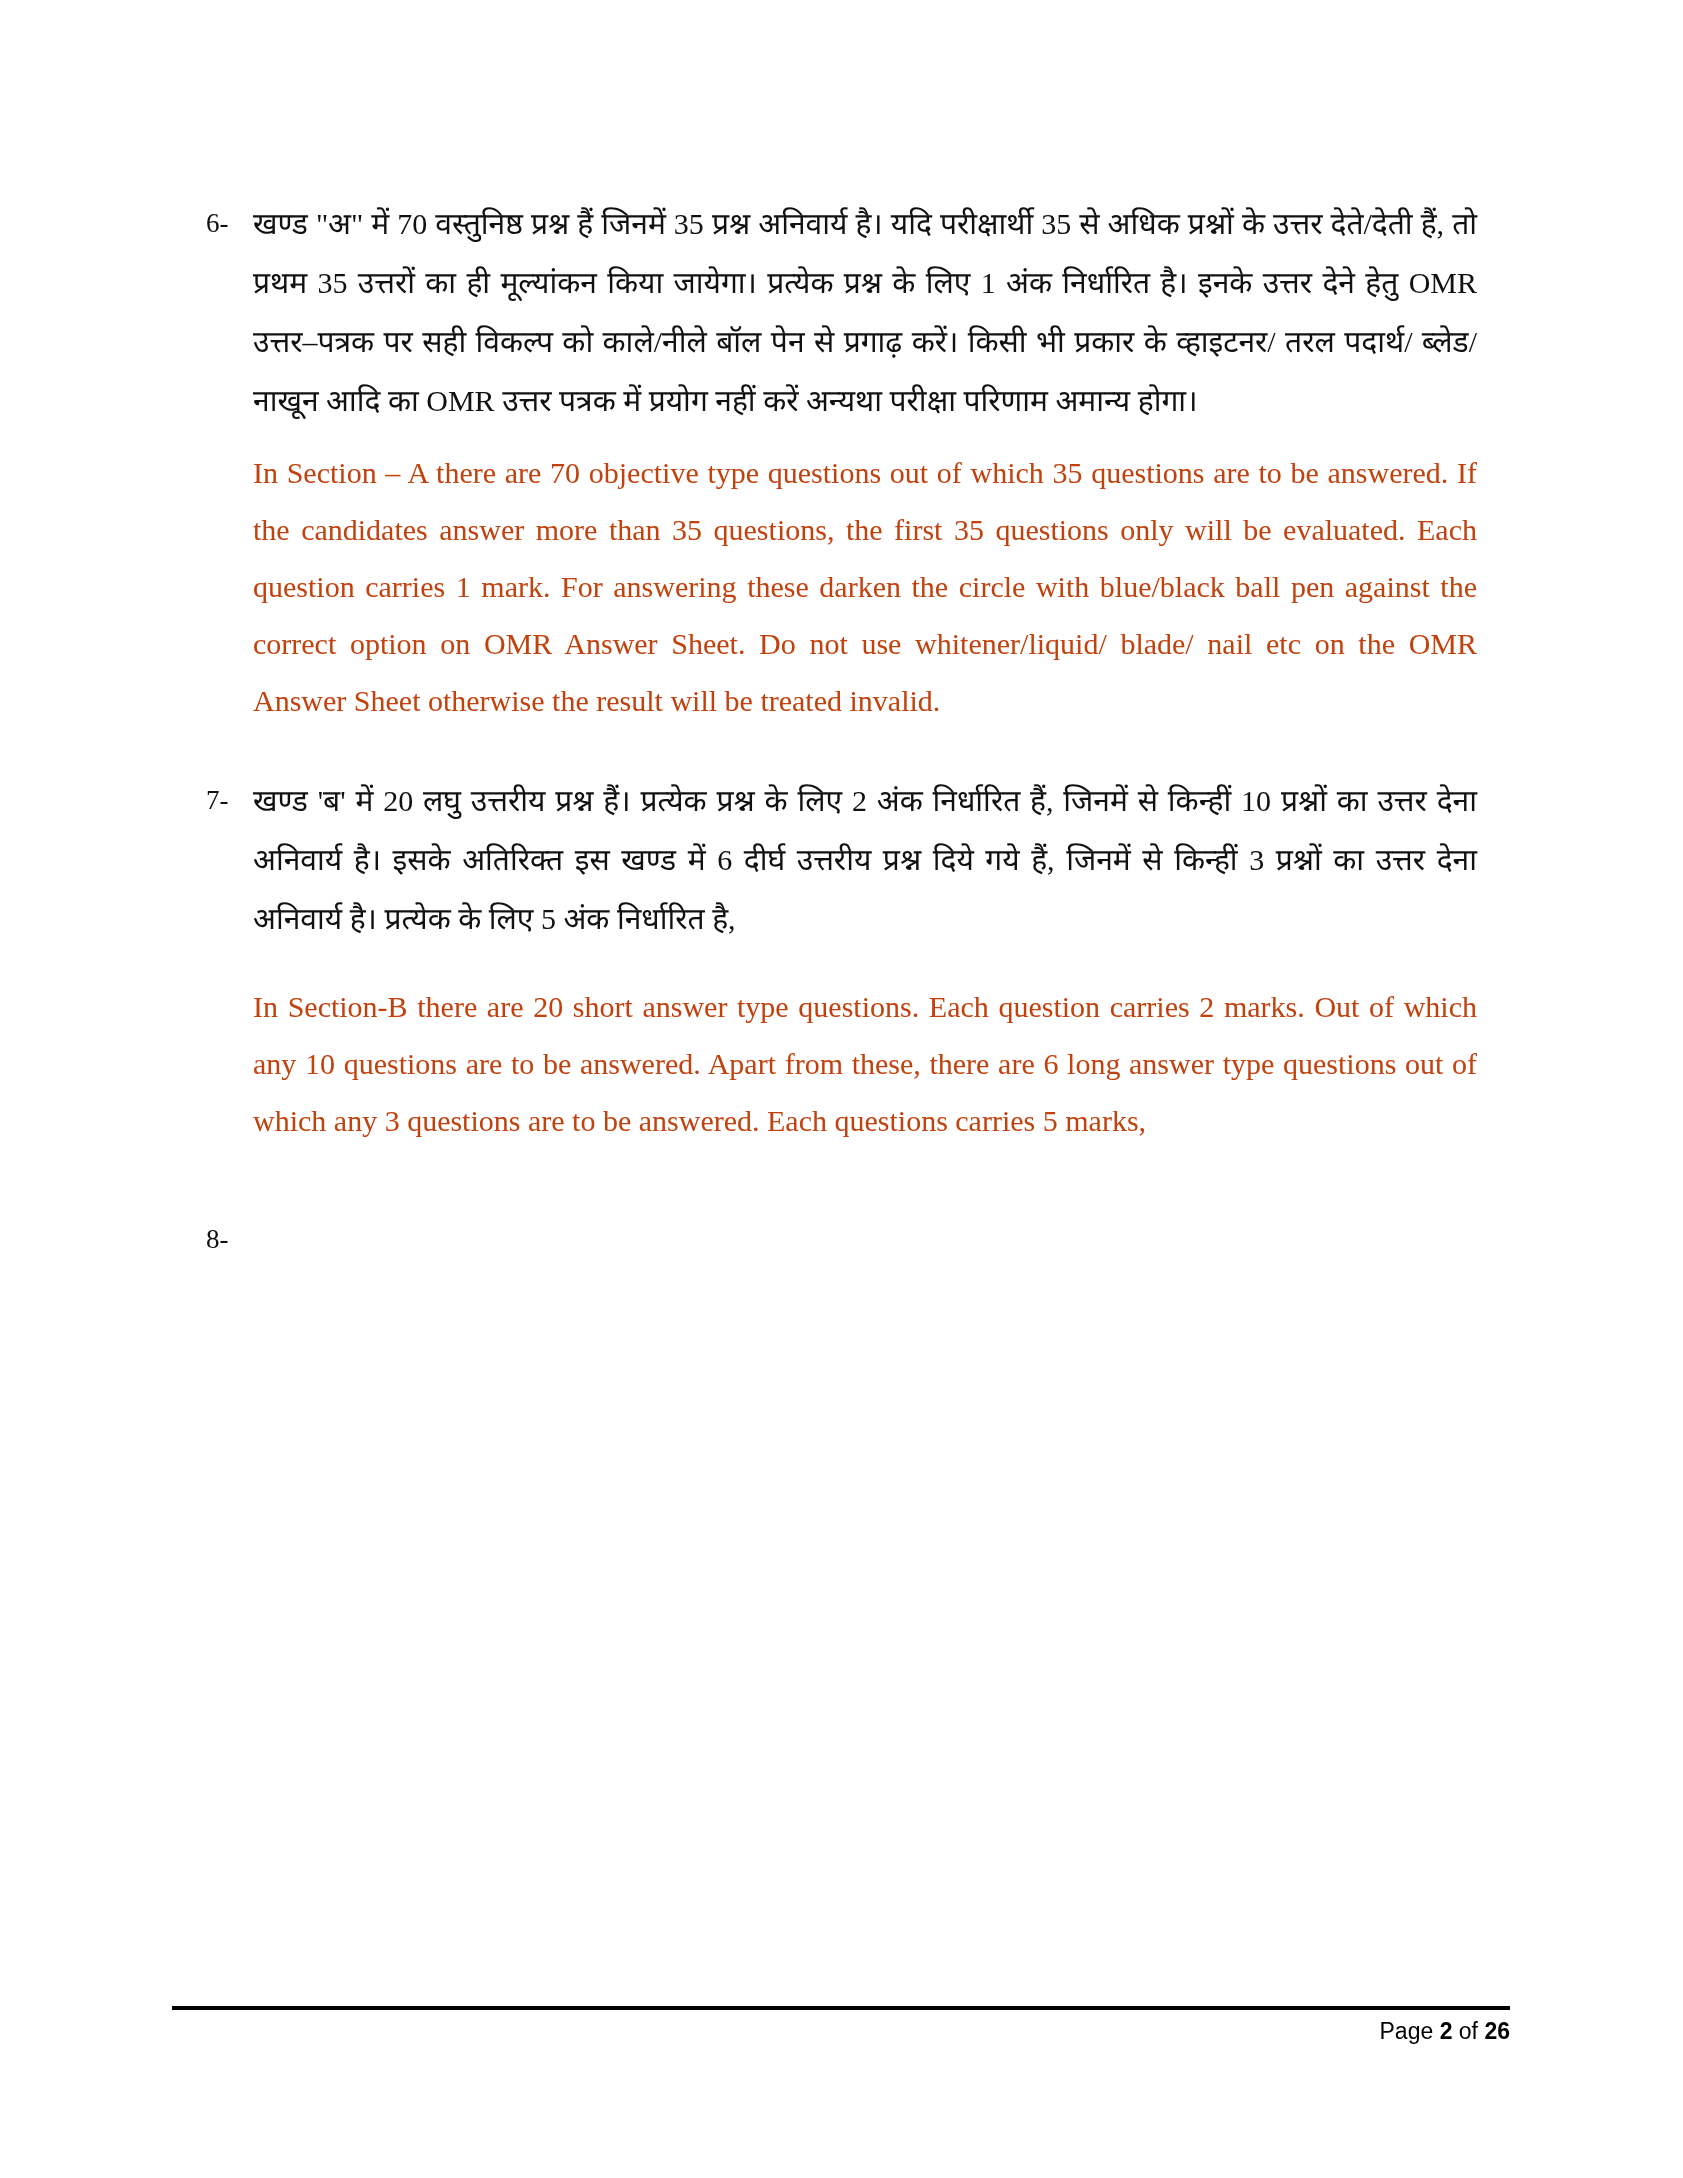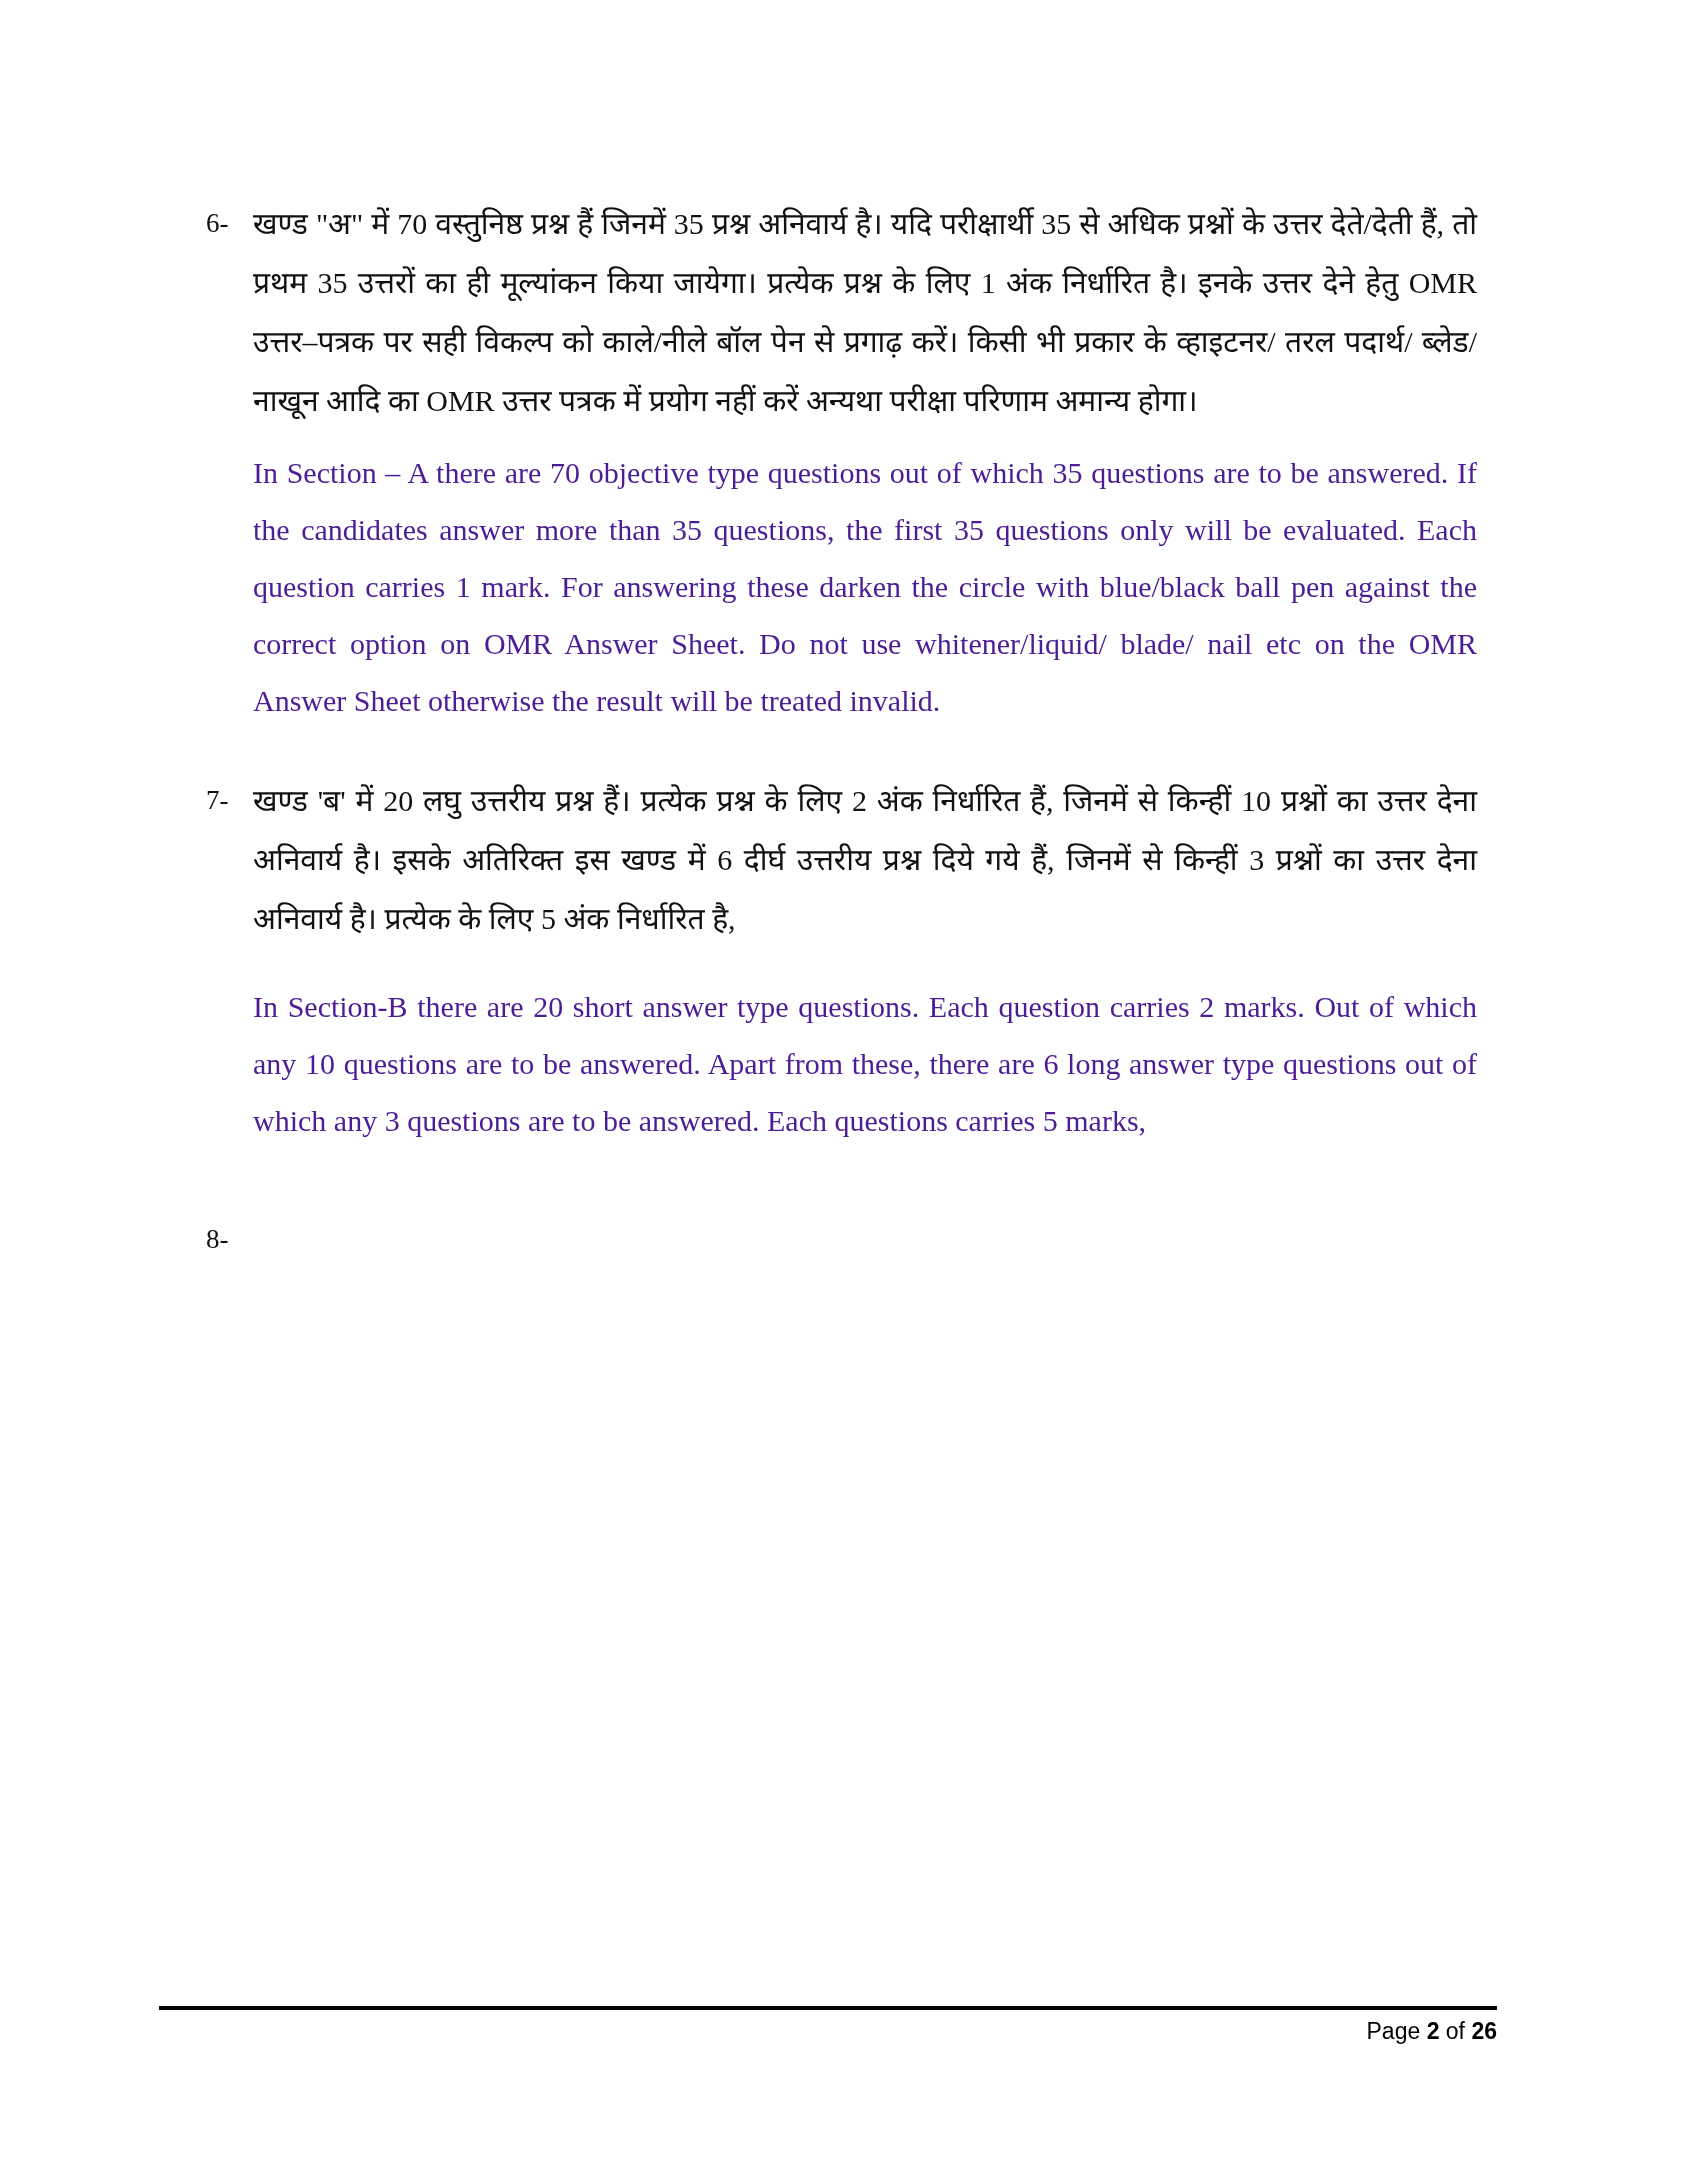--- a/index.html
+++ b/index.html
@@ -40,28 +40,28 @@
   .hindi {
     font-size: 30px;
     line-height: 59px;
     text-align: justify;
     color: #111111;
   }
   .english {
     font-size: 30px;
     line-height: 57px;
     text-align: justify;
-    color: #4c1d95;
+    color: #c2410c;
   }
   .en-6 { margin-top: 14px; }
   .en-7 { margin-top: 30px; font-family: Liberation Serif, serif; }
   .en-8 { margin-top: 4px; }
   .footer {
     position: absolute;
-    left: 159px;
+    left: 172px;
     top: 2006px;
     width: 1338px;
   }
   .footer-rule {
     border-top: 4px solid #000000;
     height: 0;
   }
   .footer-text {
     margin-top: 8px;
     text-align: right;

